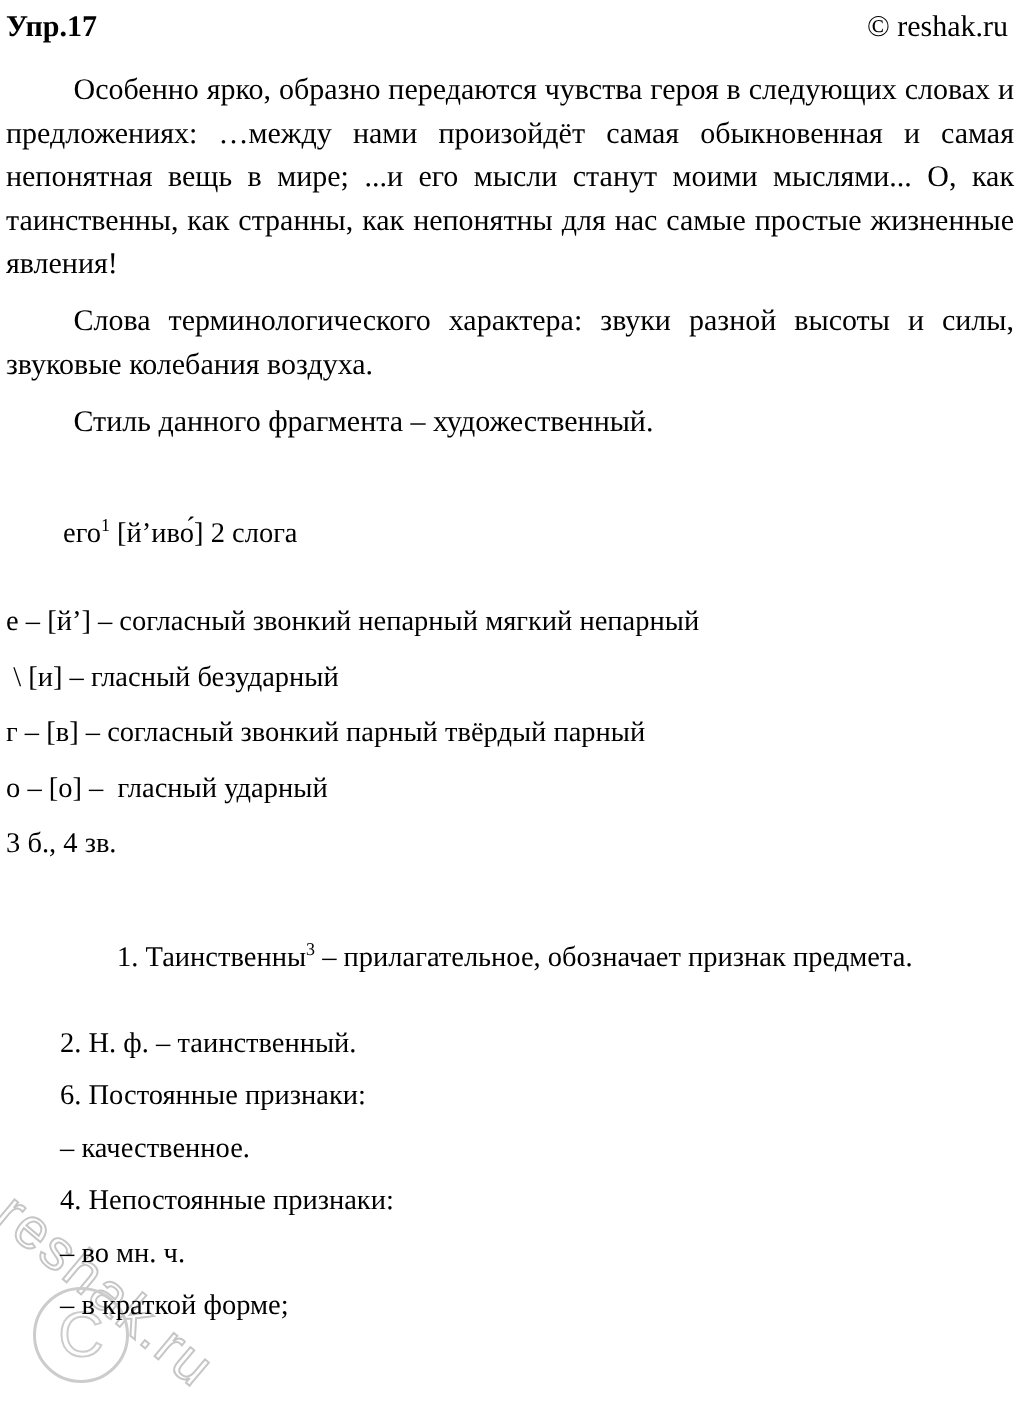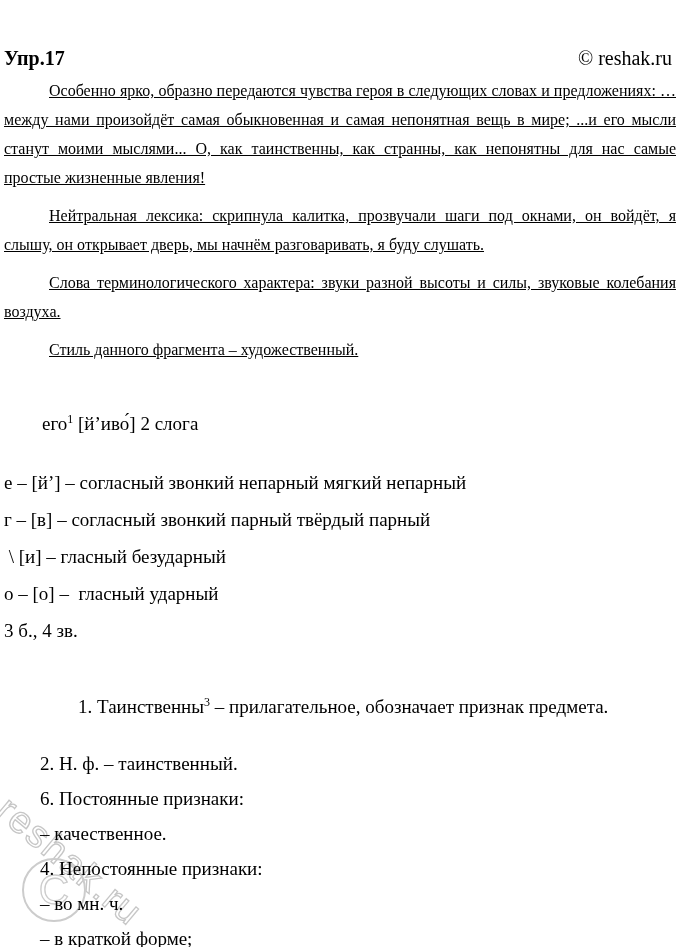--- a/index.html
+++ b/index.html
@@ -13,30 +13,28 @@
     overflow: hidden;
   }
   .content { position: relative; z-index: 1; }
   .header {
     display: flex;
     justify-content: space-between;
     align-items: baseline;
     padding: 6px 8px 0 4px;
     font-size: 20px;
     line-height: 24px;
-    margin-top: 40px;
   }
   .exercise { font-weight: bold; }
   .essay {
-    margin-top: 6px;
+    margin-top: 16px;
     padding: 0 4px;
-    font-size: 16px;
+    font-size: 20px;
     line-height: 29px;
     text-align: justify;
-    text-decoration: underline;
   }
   .essay p { margin: 0 0 9px 0; text-indent: 45px; }
   .analysis {
     padding: 0 4px;
     font-size: 19px;
   }
   .phonetic { margin-top: 27px; }
   .morphology { margin-top: 32px; }
   .line {
     line-height: 22px;
@@ -97,32 +95,31 @@
 
   <div class="content">
 
     <div class="header">
       <span class="exercise">Упр.17</span>
       <span class="copyright">© reshak.ru</span>
     </div>
 
     <div class="essay">
       <p>Особенно ярко, образно передаются чувства героя в следующих словах и предложениях: …между нами произойдёт самая обыкновенная и самая непонятная вещь в мире; ...и его мысли станут моими мыслями... О, как таинственны, как странны, как непонятны для нас самые простые жизненные явления!</p>
-      <p>Нейтральная лексика: скрипнула калитка, прозвучали шаги под окнами, он войдёт, я слышу, он открывает дверь, мы начнём разговаривать, я буду слушать.</p>
       <p>Слова терминологического характера: звуки разной высоты и силы, звуковые колебания воздуха.</p>
       <p>Стиль данного фрагмента – художественный.</p>
     </div>
 
     <div class="analysis phonetic">
       <div class="line">
         <span>его</span><sup class="sup">1</sup><span> [й’иво́] 2 слога</span>
       </div>
       <div class="line">е – [й’] – согласный звонкий непарный мягкий непарный</div>
+      <div class="line"> \ [и] – гласный безударный</div>
       <div class="line">г – [в] – согласный звонкий парный твёрдый парный</div>
-      <div class="line"> \ [и] – гласный безударный</div>
       <div class="line">о – [о] –  гласный ударный</div>
       <div class="line">3 б., 4 зв.</div>
     </div>
 
     <div class="analysis morphology">
       <div class="line">
         <span>1. Таинственны</span><sup class="sup">3</sup><span> – прилагательное, обозначает признак предмета.</span>
       </div>
       <div class="line">2. Н. ф. – таинственный.</div>
       <div class="line">6. Постоянные признаки:</div>

